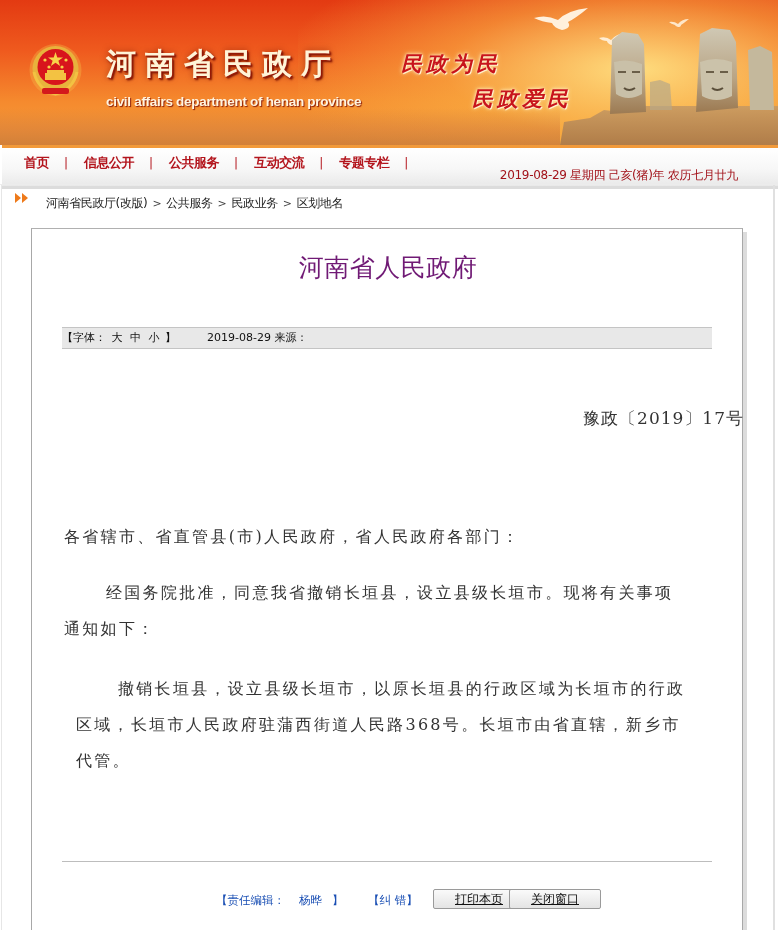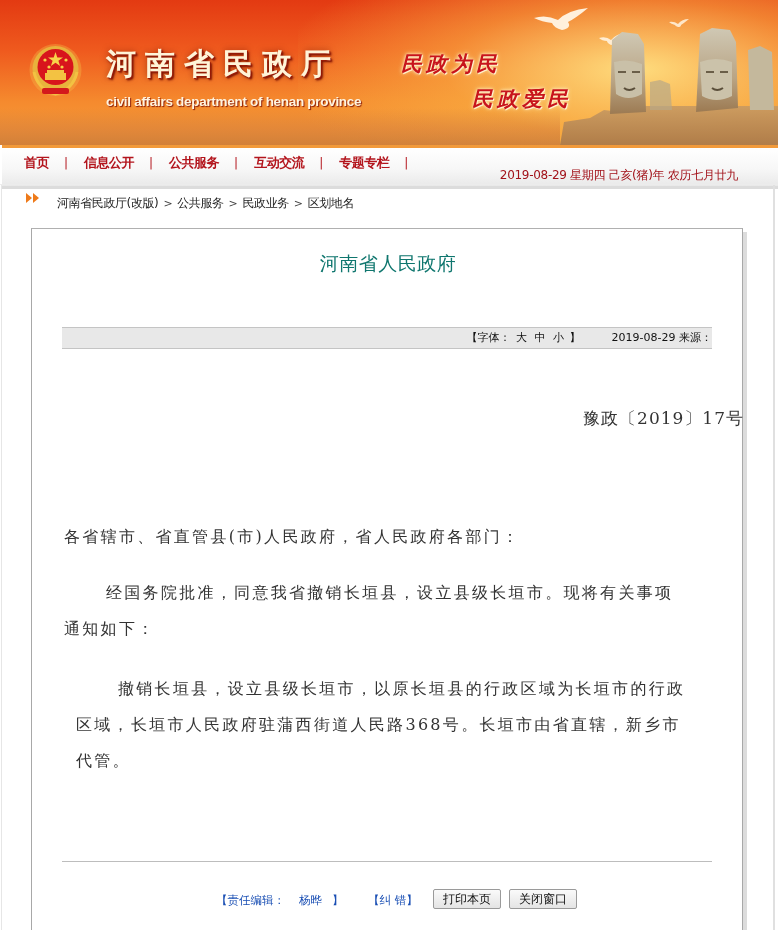--- a/index.html
+++ b/index.html
@@ -57,21 +57,21 @@
     font-size: 13px; font-weight: bold; color: #b3141c; cursor: pointer;
     font-family: "DejaVu Sans", sans-serif; letter-spacing: -0.5px;
   }
   .nav-sep { color: #b3141c; font-size: 12px; margin: 0 16px 0 15px; font-weight: normal; }
   .nav-date {
     position: absolute; right: 42px; top: 8px; font-size: 12px; color: #a2121a;
     font-family: "DejaVu Sans", sans-serif; letter-spacing: -0.3px; margin-top: 11px;
   }
 
   
-  .breadcrumb-bar { position: absolute; left: 12px; top: 181px; width: 726px; height: 44px; }
+  .breadcrumb-bar { position: absolute; left: 1px; top: 181px; width: 726px; height: 44px; }
   .bc-arrow { position: absolute; left: 14px; top: 12px; }
   .breadcrumb {
     position: absolute; left: 45px; top: 14px; font-size: 12px; color: #222;
     display: flex; align-items: center; font-family: "DejaVu Sans", sans-serif; letter-spacing: -0.4px;
   }
   .breadcrumb .crumb { cursor: pointer; }
   .breadcrumb .chev { margin: 0 5px; color: #444; font-size: 11px; }
 
   
   .outer-left { position: absolute; left: 1px; top: 185px; width: 1px; height: 745px; background: #e6e6e6; }
@@ -81,30 +81,30 @@
   
   .article {
     position: absolute; left: 31px; top: 228px; width: 712px; height: 710px;
     border-left: 1px solid #a8a8a8; border-top: 1px solid #b0b0b0; border-right: 1px solid #a8a8a8;
     background: #fff;
   }
   .article-shadow { position: absolute; left: 743px; top: 232px; width: 4px; height: 700px; background: #dcdcdc; }
 
   .title-line {
     position: absolute; left: 0; width: 712px; text-align: center;
-    color: #0f766e; font-size: 19px; font-family: "DejaVu Serif", "Liberation Serif", serif;
+    color: #701a75; font-size: 25px; font-family: "DejaVu Serif", "Liberation Serif", serif;
     letter-spacing: 0.5px;
   }
   .title-line.l1 { top: 22px; }
   .title-line.l2 { top: 53px; }
 
   .meta-bar {
     position: absolute; left: 30px; top: 98px; width: 650px; height: 22px;
     background: #e8e8e8; border-top: 1px solid #c4c4c4; border-bottom: 1px solid #c4c4c4;
-    text-align: right; font-size: 11px; line-height: 20px; color: #111;
+    text-align: left; font-size: 11px; line-height: 20px; color: #111;
     font-family: "DejaVu Sans", sans-serif;
   }
   .meta-bar .size-opt { cursor: pointer; margin: 0 2px; }
   .meta-bar .gap { display: inline-block; width: 24px; }
 
   .doc-number {
     position: absolute; left: 0; width: 712px; top: 178px; text-align: right;
     font-size: 17px; color: #333; font-family: "DejaVu Serif", "Liberation Serif", serif; letter-spacing: 1px;
   }
 
@@ -120,24 +120,24 @@
 
   .footer-row {
     position: absolute; left: 0; width: 712px; top: 660px; display: flex; align-items: center;
     font-family: "DejaVu Sans", sans-serif;
   }
   .editor { position: absolute; left: 184px; top: 4px; font-size: 11.5px; color: #1a4fb4; white-space: nowrap; }
   .editor .ed-name { margin-left: 14px; }
   .editor .ed-close { margin-left: 10px; }
   .report { position: absolute; left: 336px; top: 4px; font-size: 11.5px; color: #1a4fb4; cursor: pointer; white-space: nowrap; }
   .btn {
-    position: absolute; top: 0; height: 20px; padding: 0 9px; font-size: 12px; color: #111;
+    position: absolute; top: 0; height: 20px; padding: 0 21px; font-size: 12px; color: #111;
     background: linear-gradient(180deg, #fafafa 0%, #e4e4e4 100%);
     border: 1px solid #9a9a9a; border-radius: 2px; line-height: 18px; cursor: pointer;
-    font-family: "DejaVu Sans", sans-serif; white-space: nowrap;
+    font-family: "DejaVu Sans", sans-serif; white-space: nowrap; text-decoration: underline;
   }
   .btn.print { left: 401px; }
   .btn.close { left: 477px; }
 </style>
 </head>
 <body>
 
 <div class="banner">
   <div class="glow"></div>
   <div class="horizon"></div>

